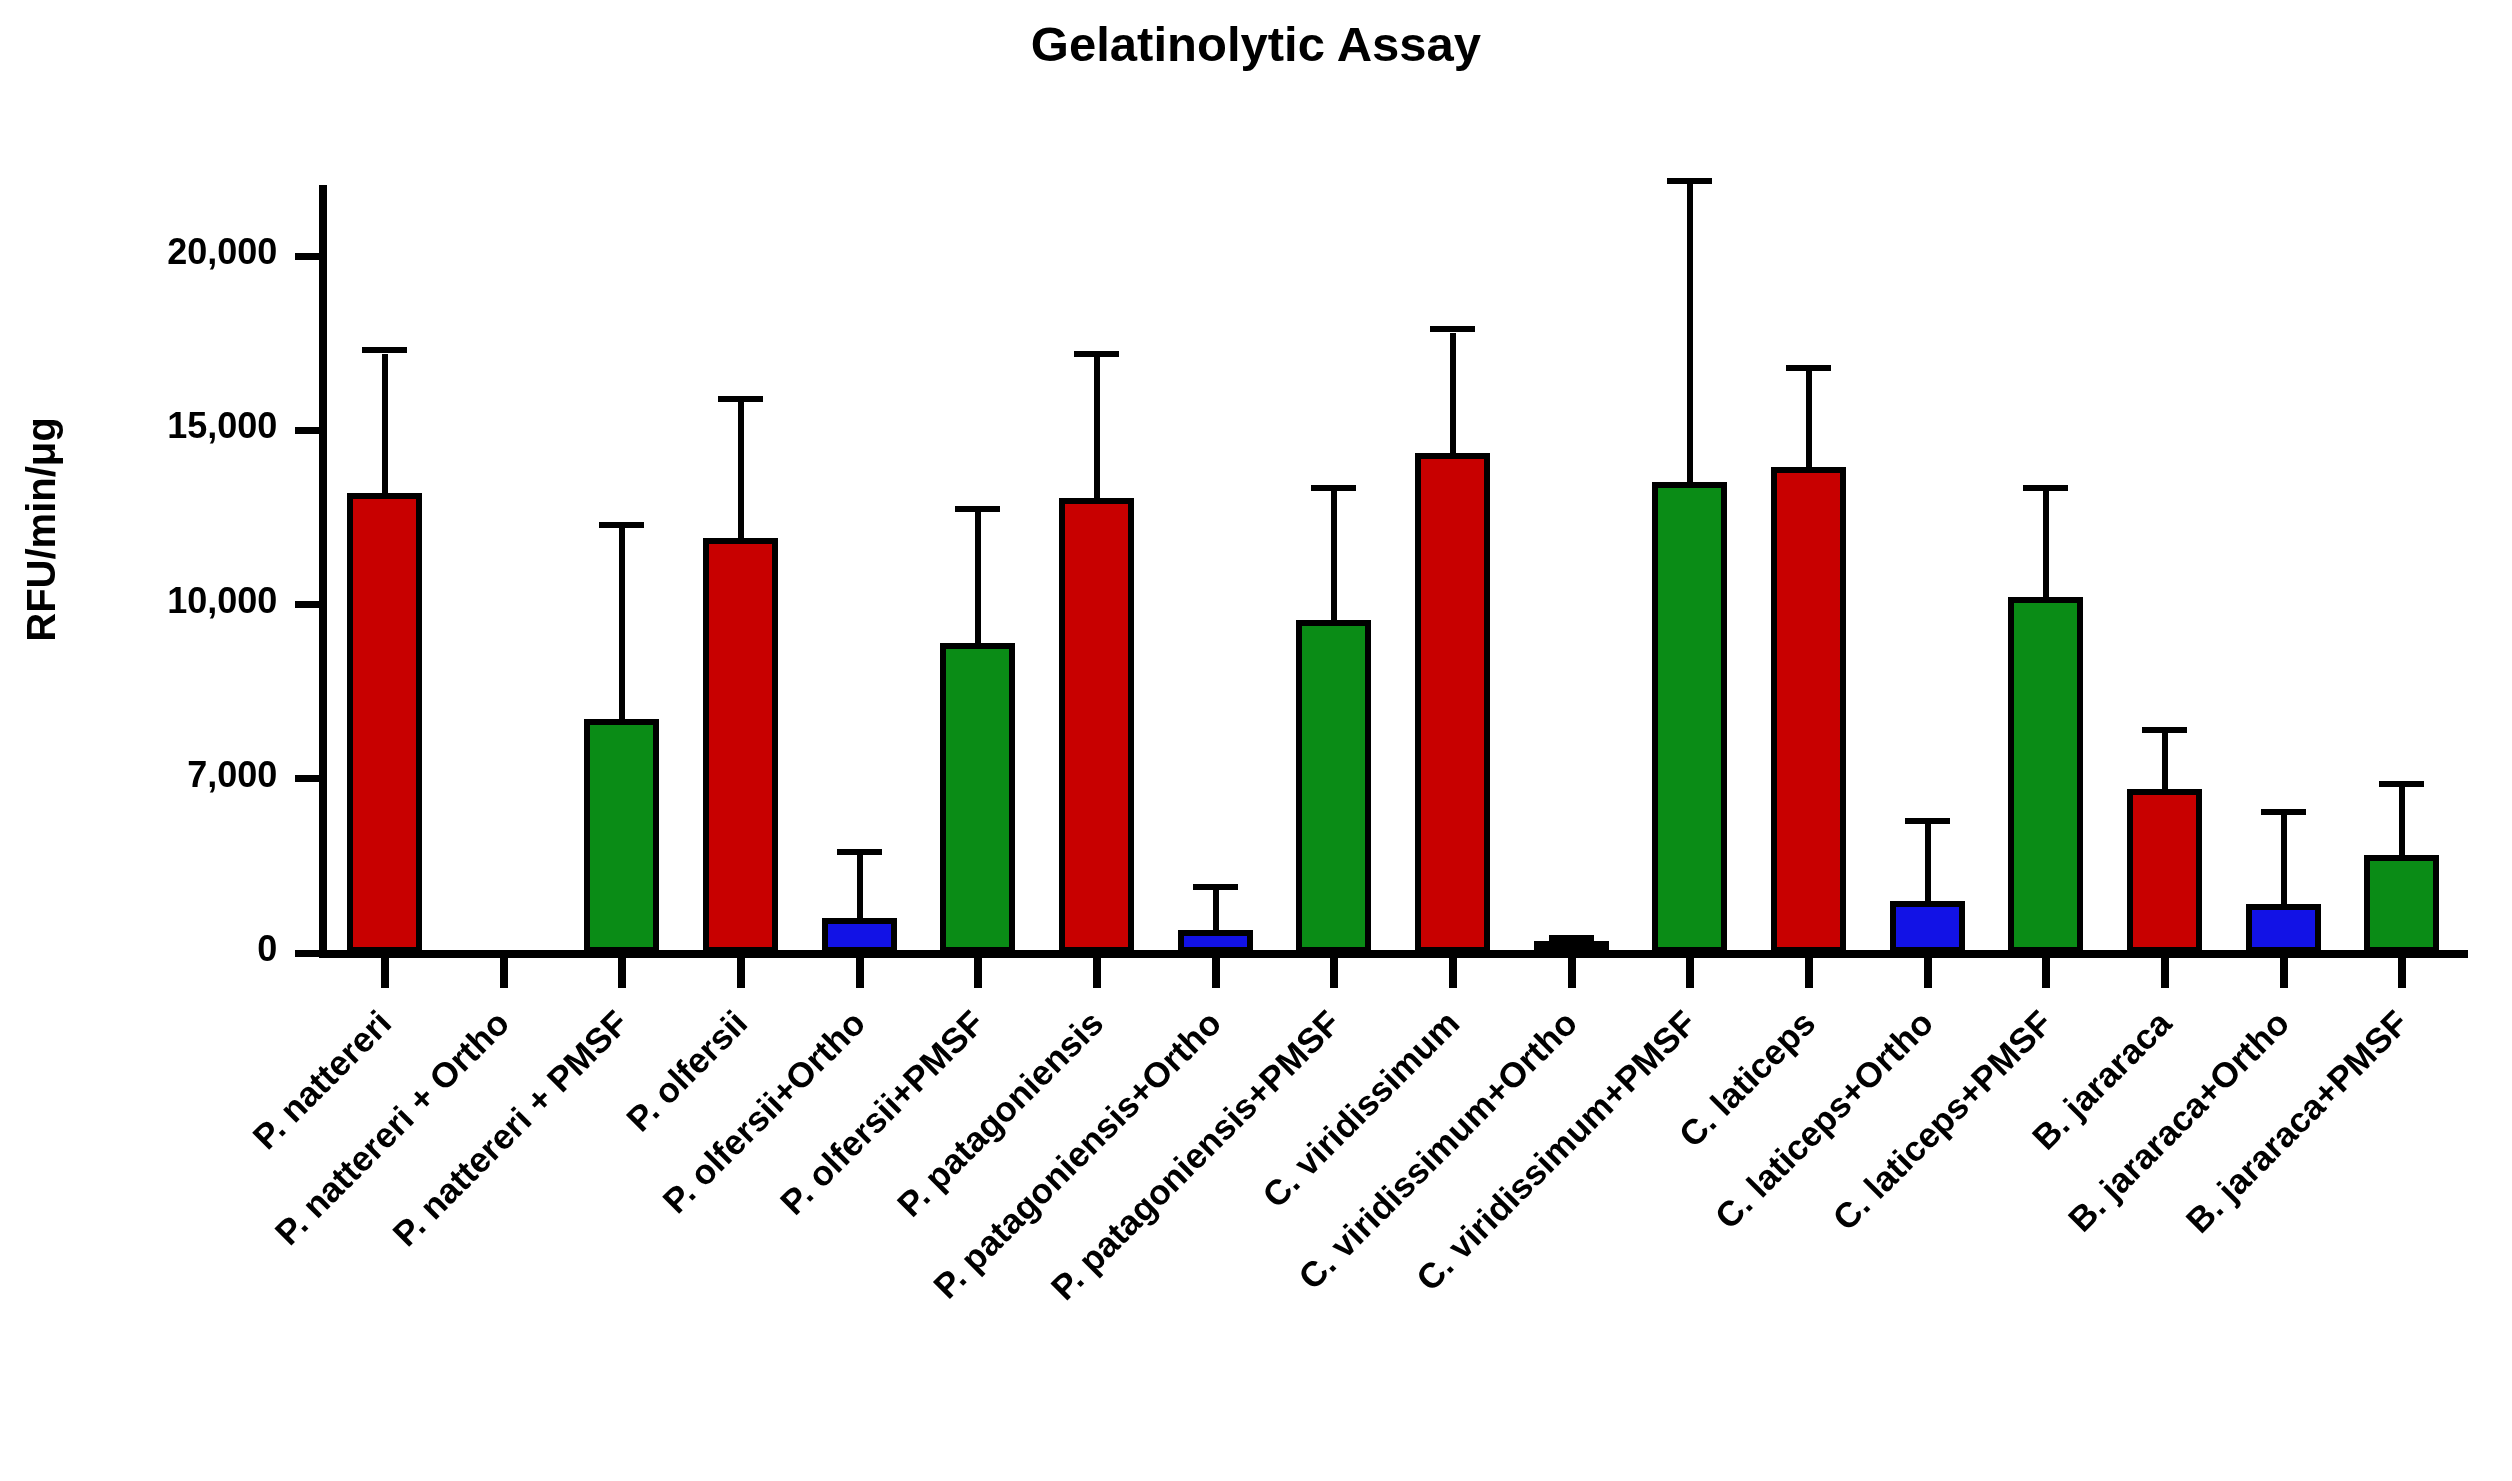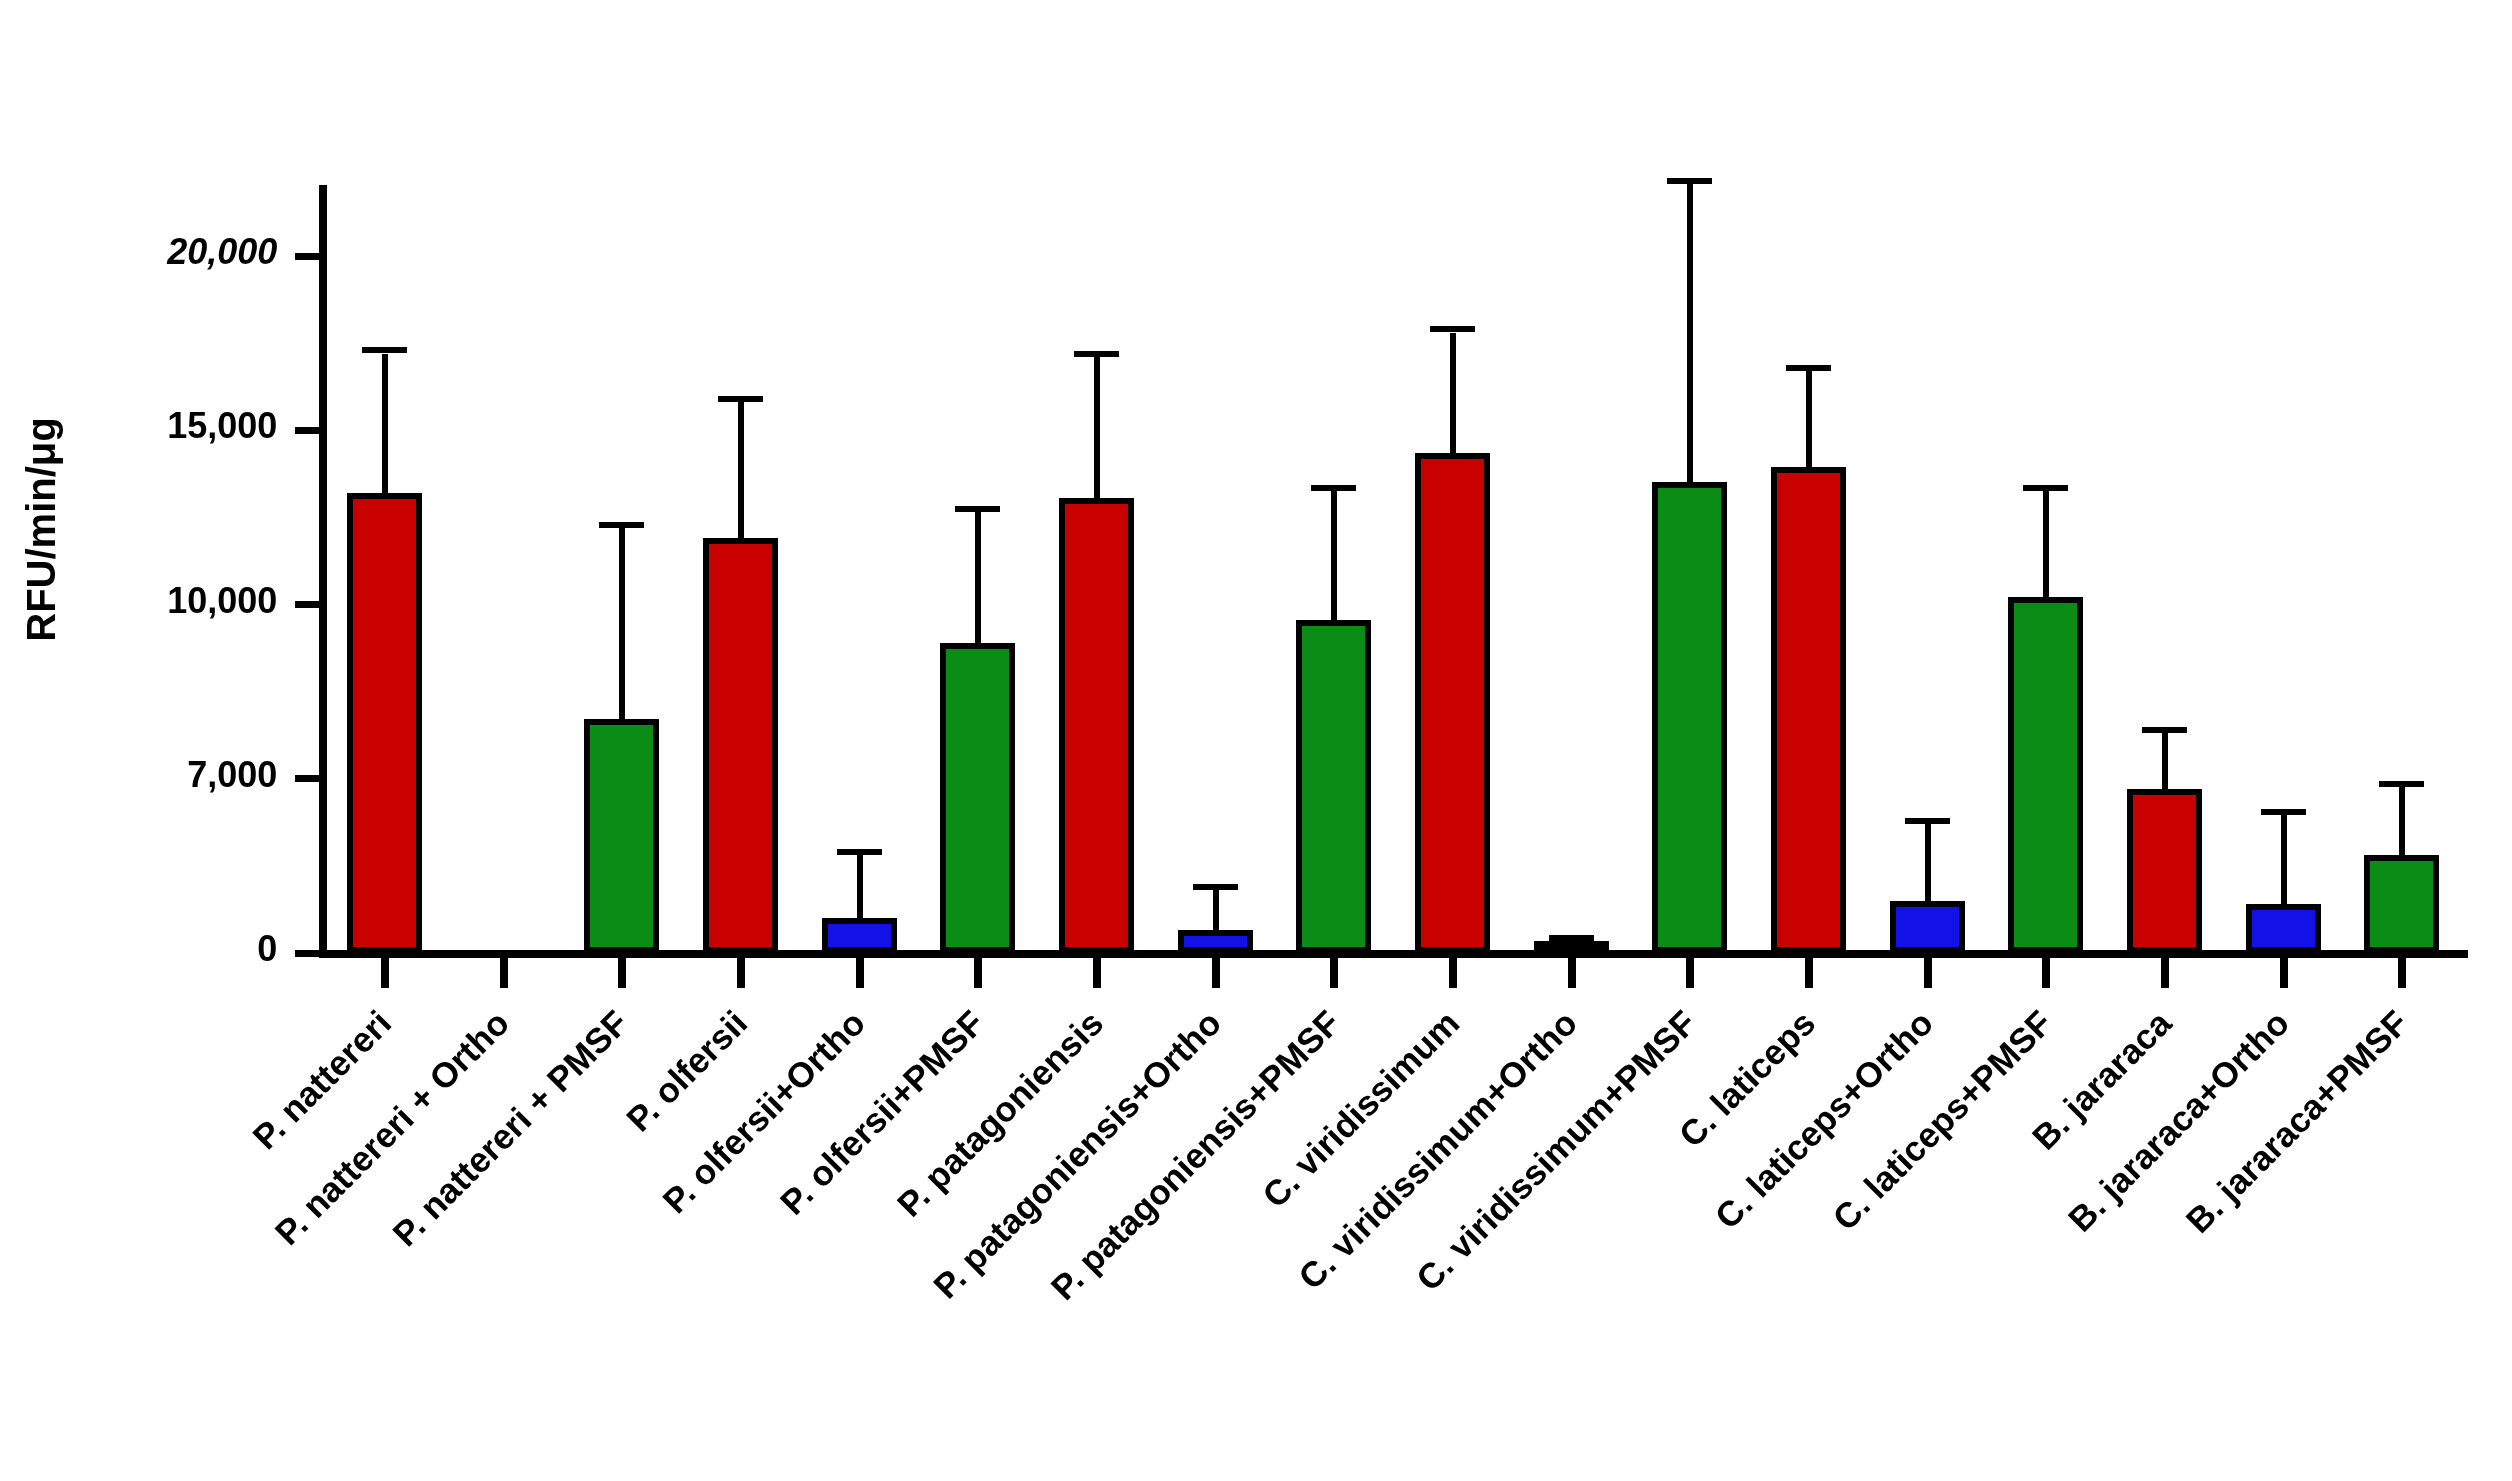--- a/index.html
+++ b/index.html
@@ -76,37 +76,38 @@
     transform-origin:right center;
     transform:rotate(-45deg);
     text-align:right;
   }
 </style>
 </head>
 <body>
 
 <div id="page">
 
+  <div id="chart-title">Gelatinolytic Assay</div>
 
   <div id="y-axis-line"></div>
   <div id="x-axis-line"></div>
 
   <div id="y-axis-title">RFU/min/μg</div>
 
   <div id="yticks-layer">
       <div class="ytick" style="top: 950px;"></div>
       <div class="ylab" style="top: 928px;">0</div>
       <div class="ytick" style="top: 775px;"></div>
       <div class="ylab" style="top: 754px;">7,000</div>
       <div class="ytick" style="top: 601px;"></div>
       <div class="ylab" style="top: 580px;">10,000</div>
       <div class="ytick" style="top: 427px;"></div>
       <div class="ylab" style="top: 405px;">15,000</div>
       <div class="ytick" style="top: 253px;"></div>
-      <div class="ylab" style="top: 231px; font-style: italic;">20,000</div>
+      <div class="ylab" style="top: 231px;">20,000</div>
     </div>
   <div id="plot">
       <div class="barslot" style="left: 0px; width: 119px;">
         <div class="bar red" title="P. nattereri: 13200" style="height: 460px; width: 75px; left: 22px;"></div>
         <div class="errbar" style="bottom: 460px; height: 139px;"></div>
         <div class="errcap" style="bottom: 600px;"></div>
       </div>
       <div class="barslot" style="left: 119px; width: 119px;"></div>
       <div class="barslot" style="left: 237px; width: 119px;">
         <div class="bar green" title="P. nattereri + PMSF: 6700" style="height: 234px; width: 75px; left: 22px;"></div>

